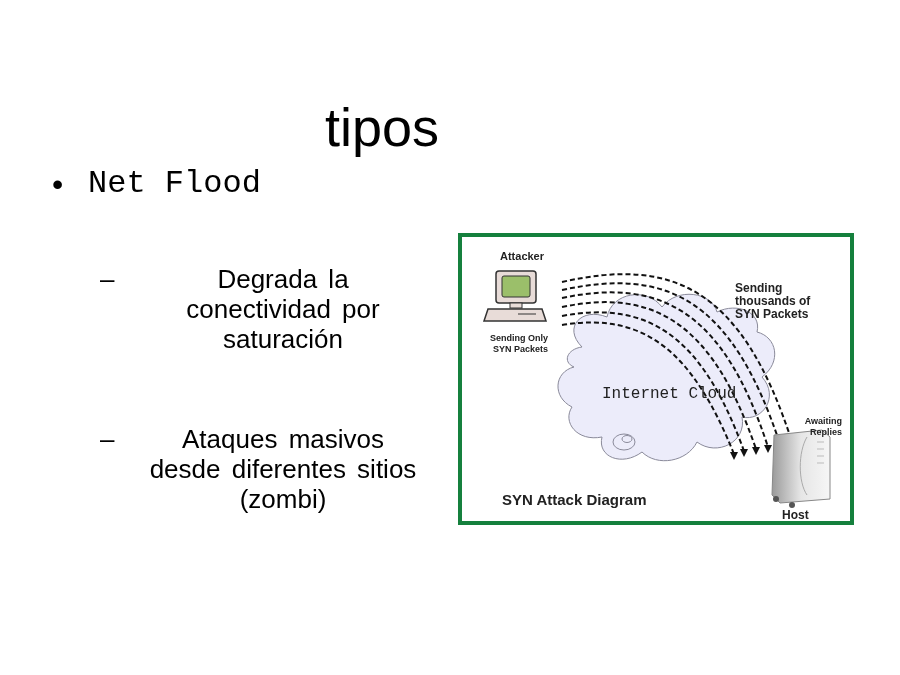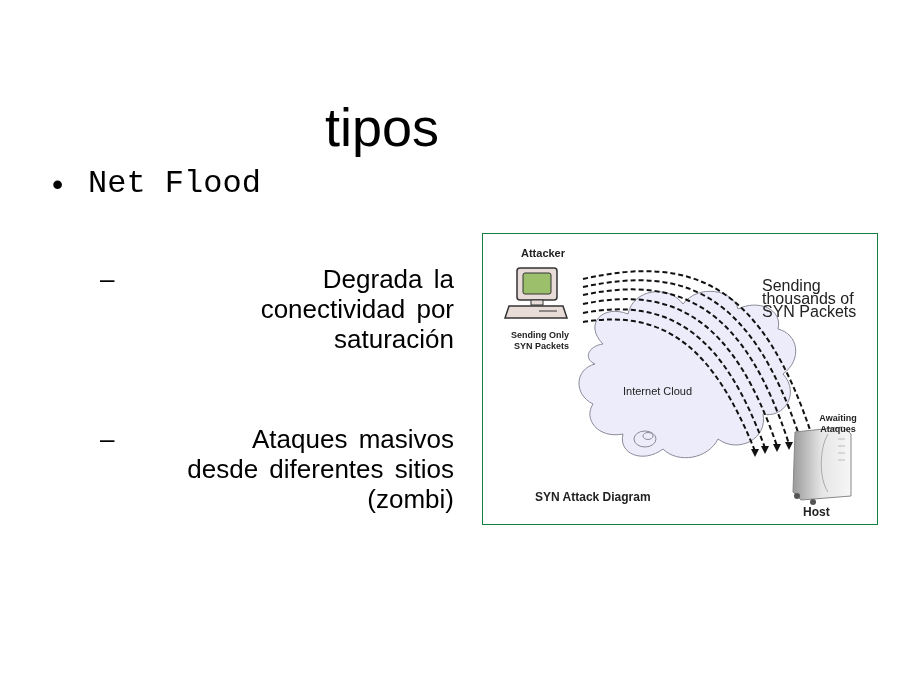--- a/index.html
+++ b/index.html
@@ -5,23 +5,23 @@
     html, body { margin:0; padding:0; background:#ffffff; }
     body { width:900px; height:675px; position:relative; overflow:hidden;
            font-family:"Liberation Sans", sans-serif; color:#000; }
     .title { position:absolute; left:0; top:52px; width:764px; text-align:center;
              font-size:54px; line-height:70px;margin-top:40px; }
     .bullet-l1 { position:absolute; left:52px; top:164px; font-size:32px; line-height:40px; }
     .bullet-l1 .mark { position:absolute; left:0; top:0; width:30px; }
     .bullet-l1 .txt { position:absolute; left:36px; top:0; white-space:nowrap;font-family:Liberation Mono, monospace; }
     .bullet-l2 { position:absolute; left:100px; font-size:26px; line-height:30px; width:340px; }
     .bullet-l2 .mark { position:absolute; left:0; top:0; }
-    .bullet-l2 .txt { position:absolute; left:44px; top:0; width:310px; white-space:pre-line; text-align:right; word-spacing:4px; }
+    .bullet-l2 .txt { position:absolute; left:28px; top:0; width:310px; white-space:pre-line; text-align:center; word-spacing:4px; }
     .diagram { position:absolute; left:458px; top:233px; width:396px; height:292px;
-               border:1px solid #15803d; background:#fff; box-sizing:border-box; overflow:hidden;margin-left:24px; }
+               border:4px solid #15803d; background:#fff; box-sizing:border-box; overflow:hidden; }
     .diagram svg { position:absolute; left:0; top:0; }
     .dlabel { position:absolute; font-size:10px; line-height:11px; color:#222; }
     .bold { font-weight:bold; }
   </style>
 </head>
 <body>
 
 <div>
   <div class="title">tipos</div>
 
@@ -98,26 +98,26 @@
         <circle cx="314" cy="262" r="3" fill="#555"></circle>
         <circle cx="330" cy="268" r="3" fill="#555"></circle>
       </g>
     </svg>
 
     <div class="dlabel bold" style="left:38px; top:14px; font-size:11px;">Attacker</div>
     <div class="dlabel bold" style="left:24px; top:96px; font-size:9px; text-align:right; width:62px;">
       <div>Sending Only</div>
       <div>SYN Packets</div>
     </div>
-    <div class="dlabel" style="left:279px; top:45px; font-size:16px; line-height:13px;">
+    <div class="dlabel" style="left:273px; top:45px; font-size:12px; line-height:13px;font-weight:bold;">
       <div>Sending</div>
       <div>thousands of</div>
       <div>SYN Packets</div>
     </div>
-    <div class="dlabel" style="left:140px; top:152px; font-size:11px;">Internet Cloud</div>
-    <div class="dlabel bold" style="left:330px; top:179px; font-size:9px; text-align:center; width:50px;">
+    <div class="dlabel" style="left:140px; top:152px; font-size:16px;font-family:Liberation Mono, monospace;">Internet Cloud</div>
+    <div class="dlabel bold" style="left:330px; top:179px; font-size:9px; text-align:right; width:50px;">
       <div>Awaiting</div>
-      <div>Ataques</div>
+      <div>Replies</div>
     </div>
-    <div class="dlabel bold" style="left:52px; top:256px; font-size:12px; line-height:14px;">SYN Attack Diagram</div>
+    <div class="dlabel bold" style="left:40px; top:256px; font-size:15px; line-height:14px;">SYN Attack Diagram</div>
     <div class="dlabel bold" style="left:320px; top:273px; font-size:12px;">Host</div>
   </div>
 </div>
 
 </body></html>

